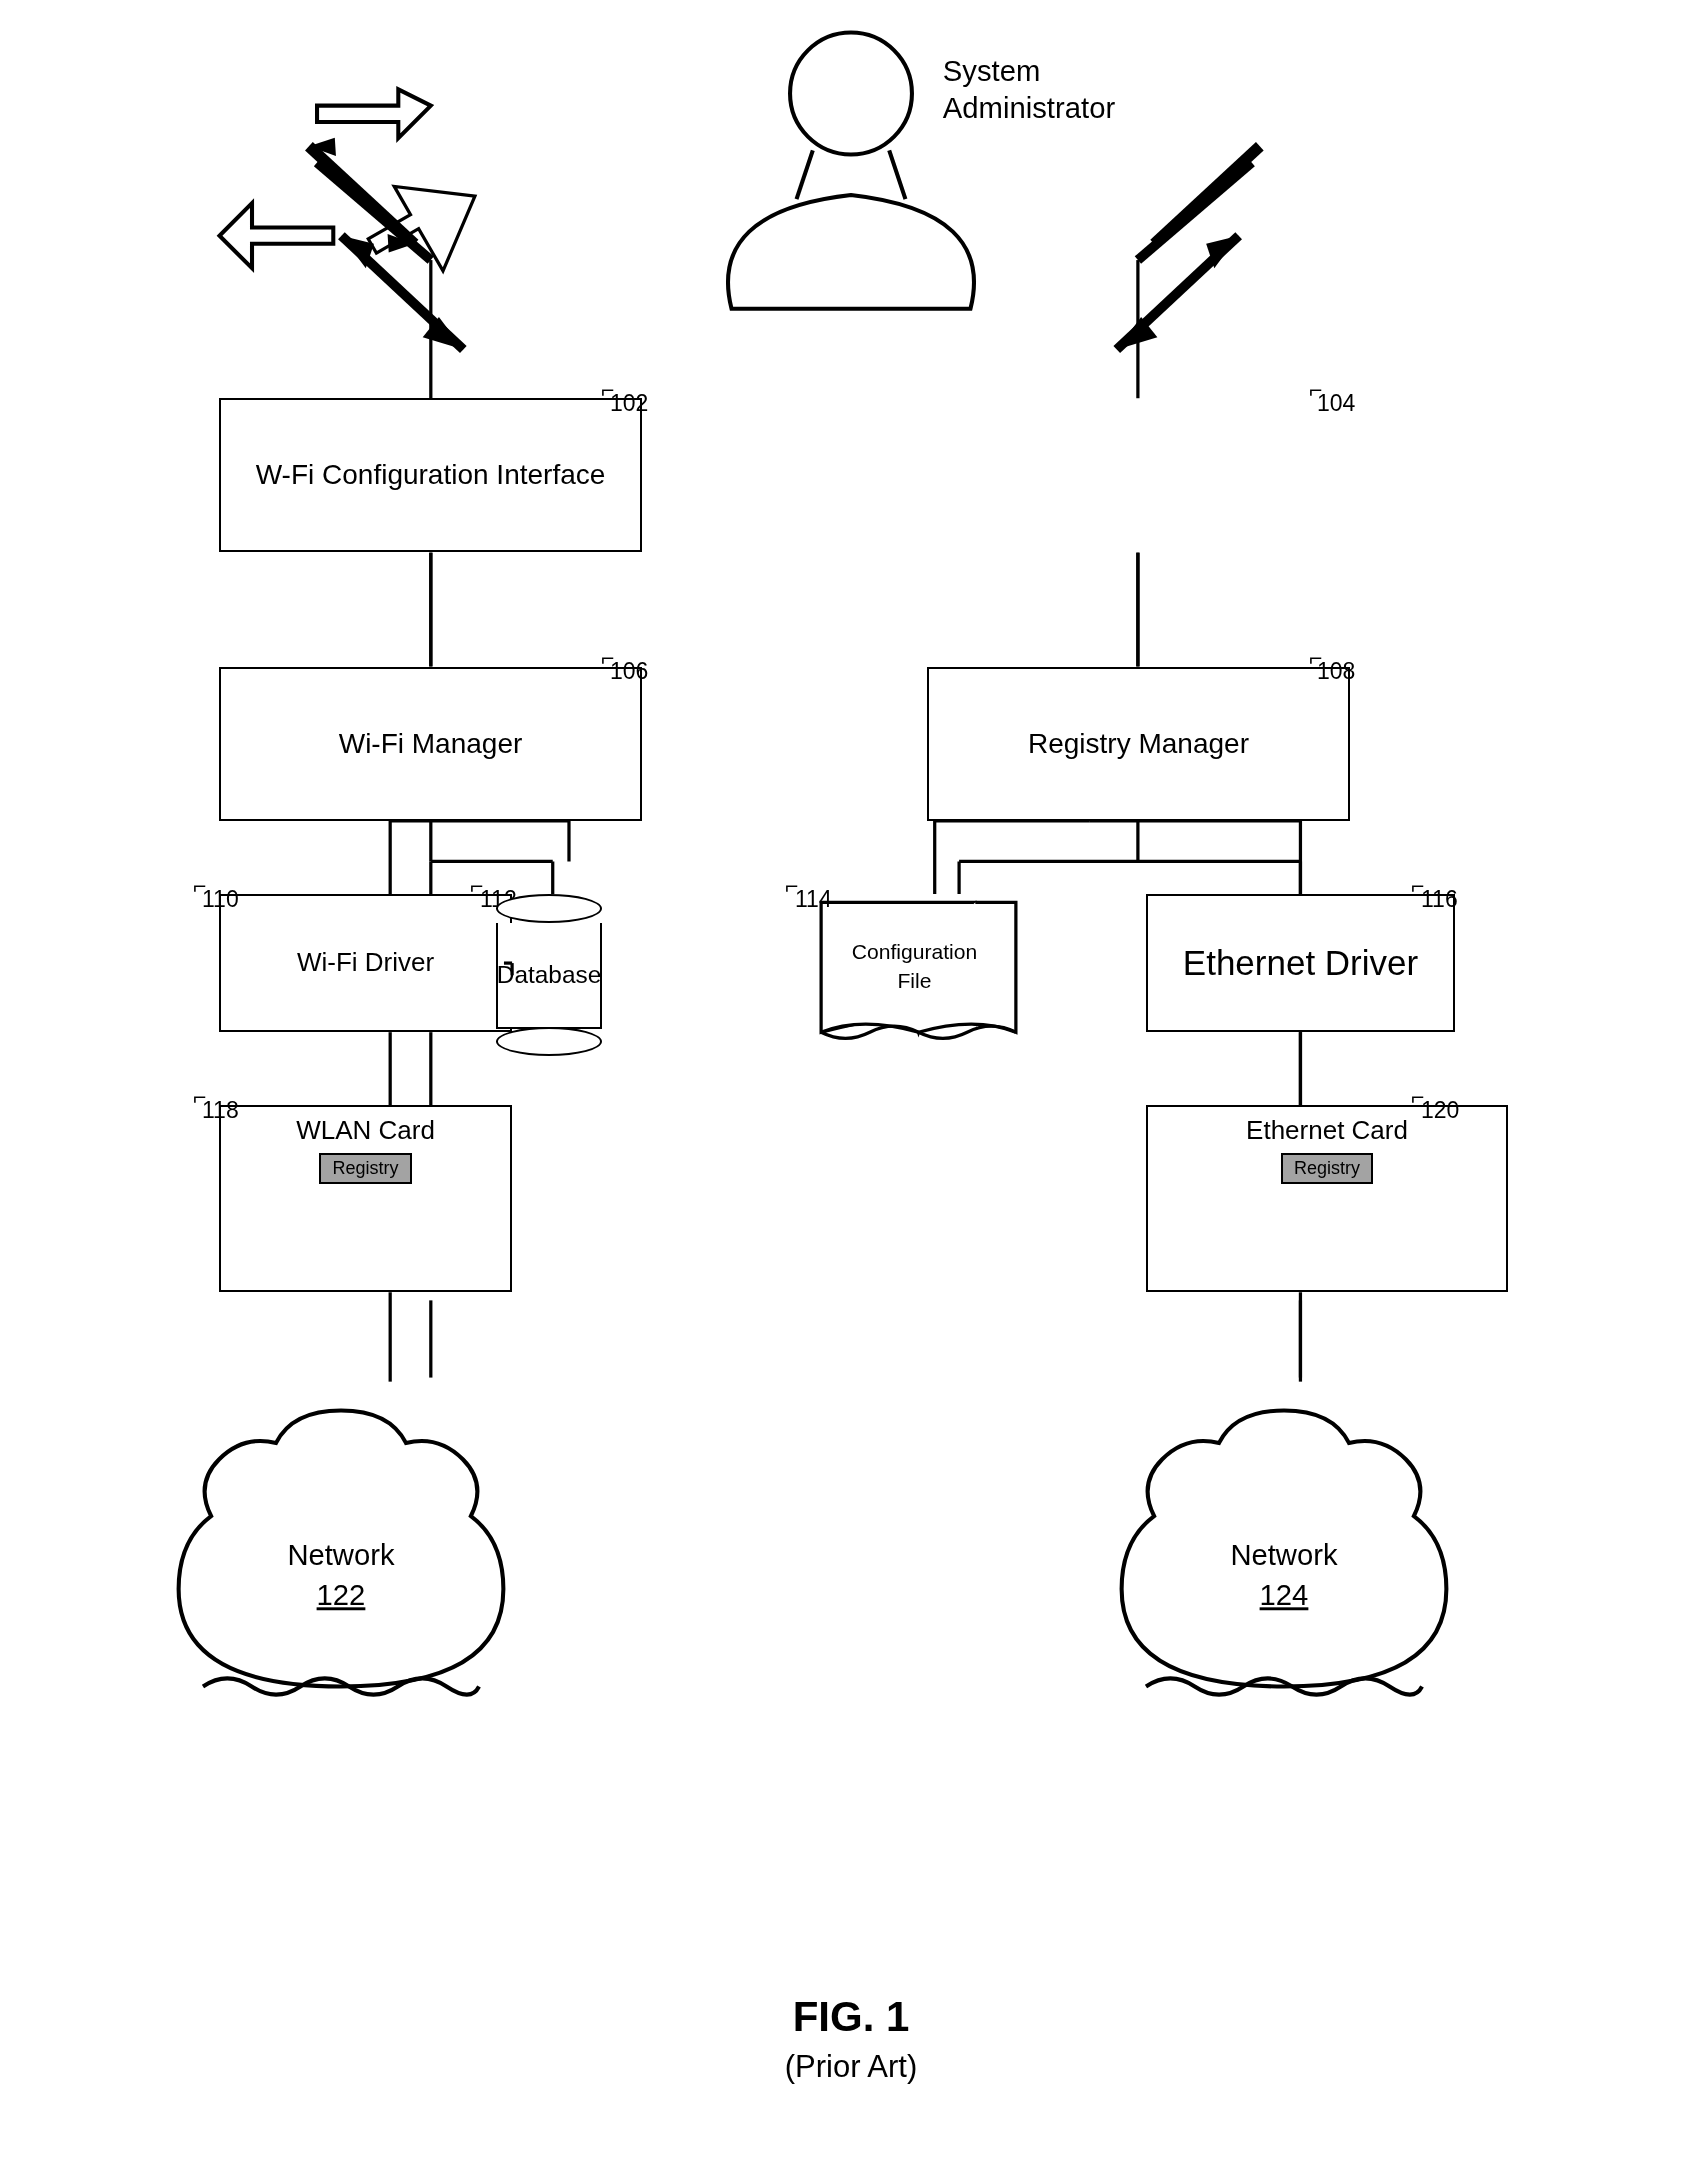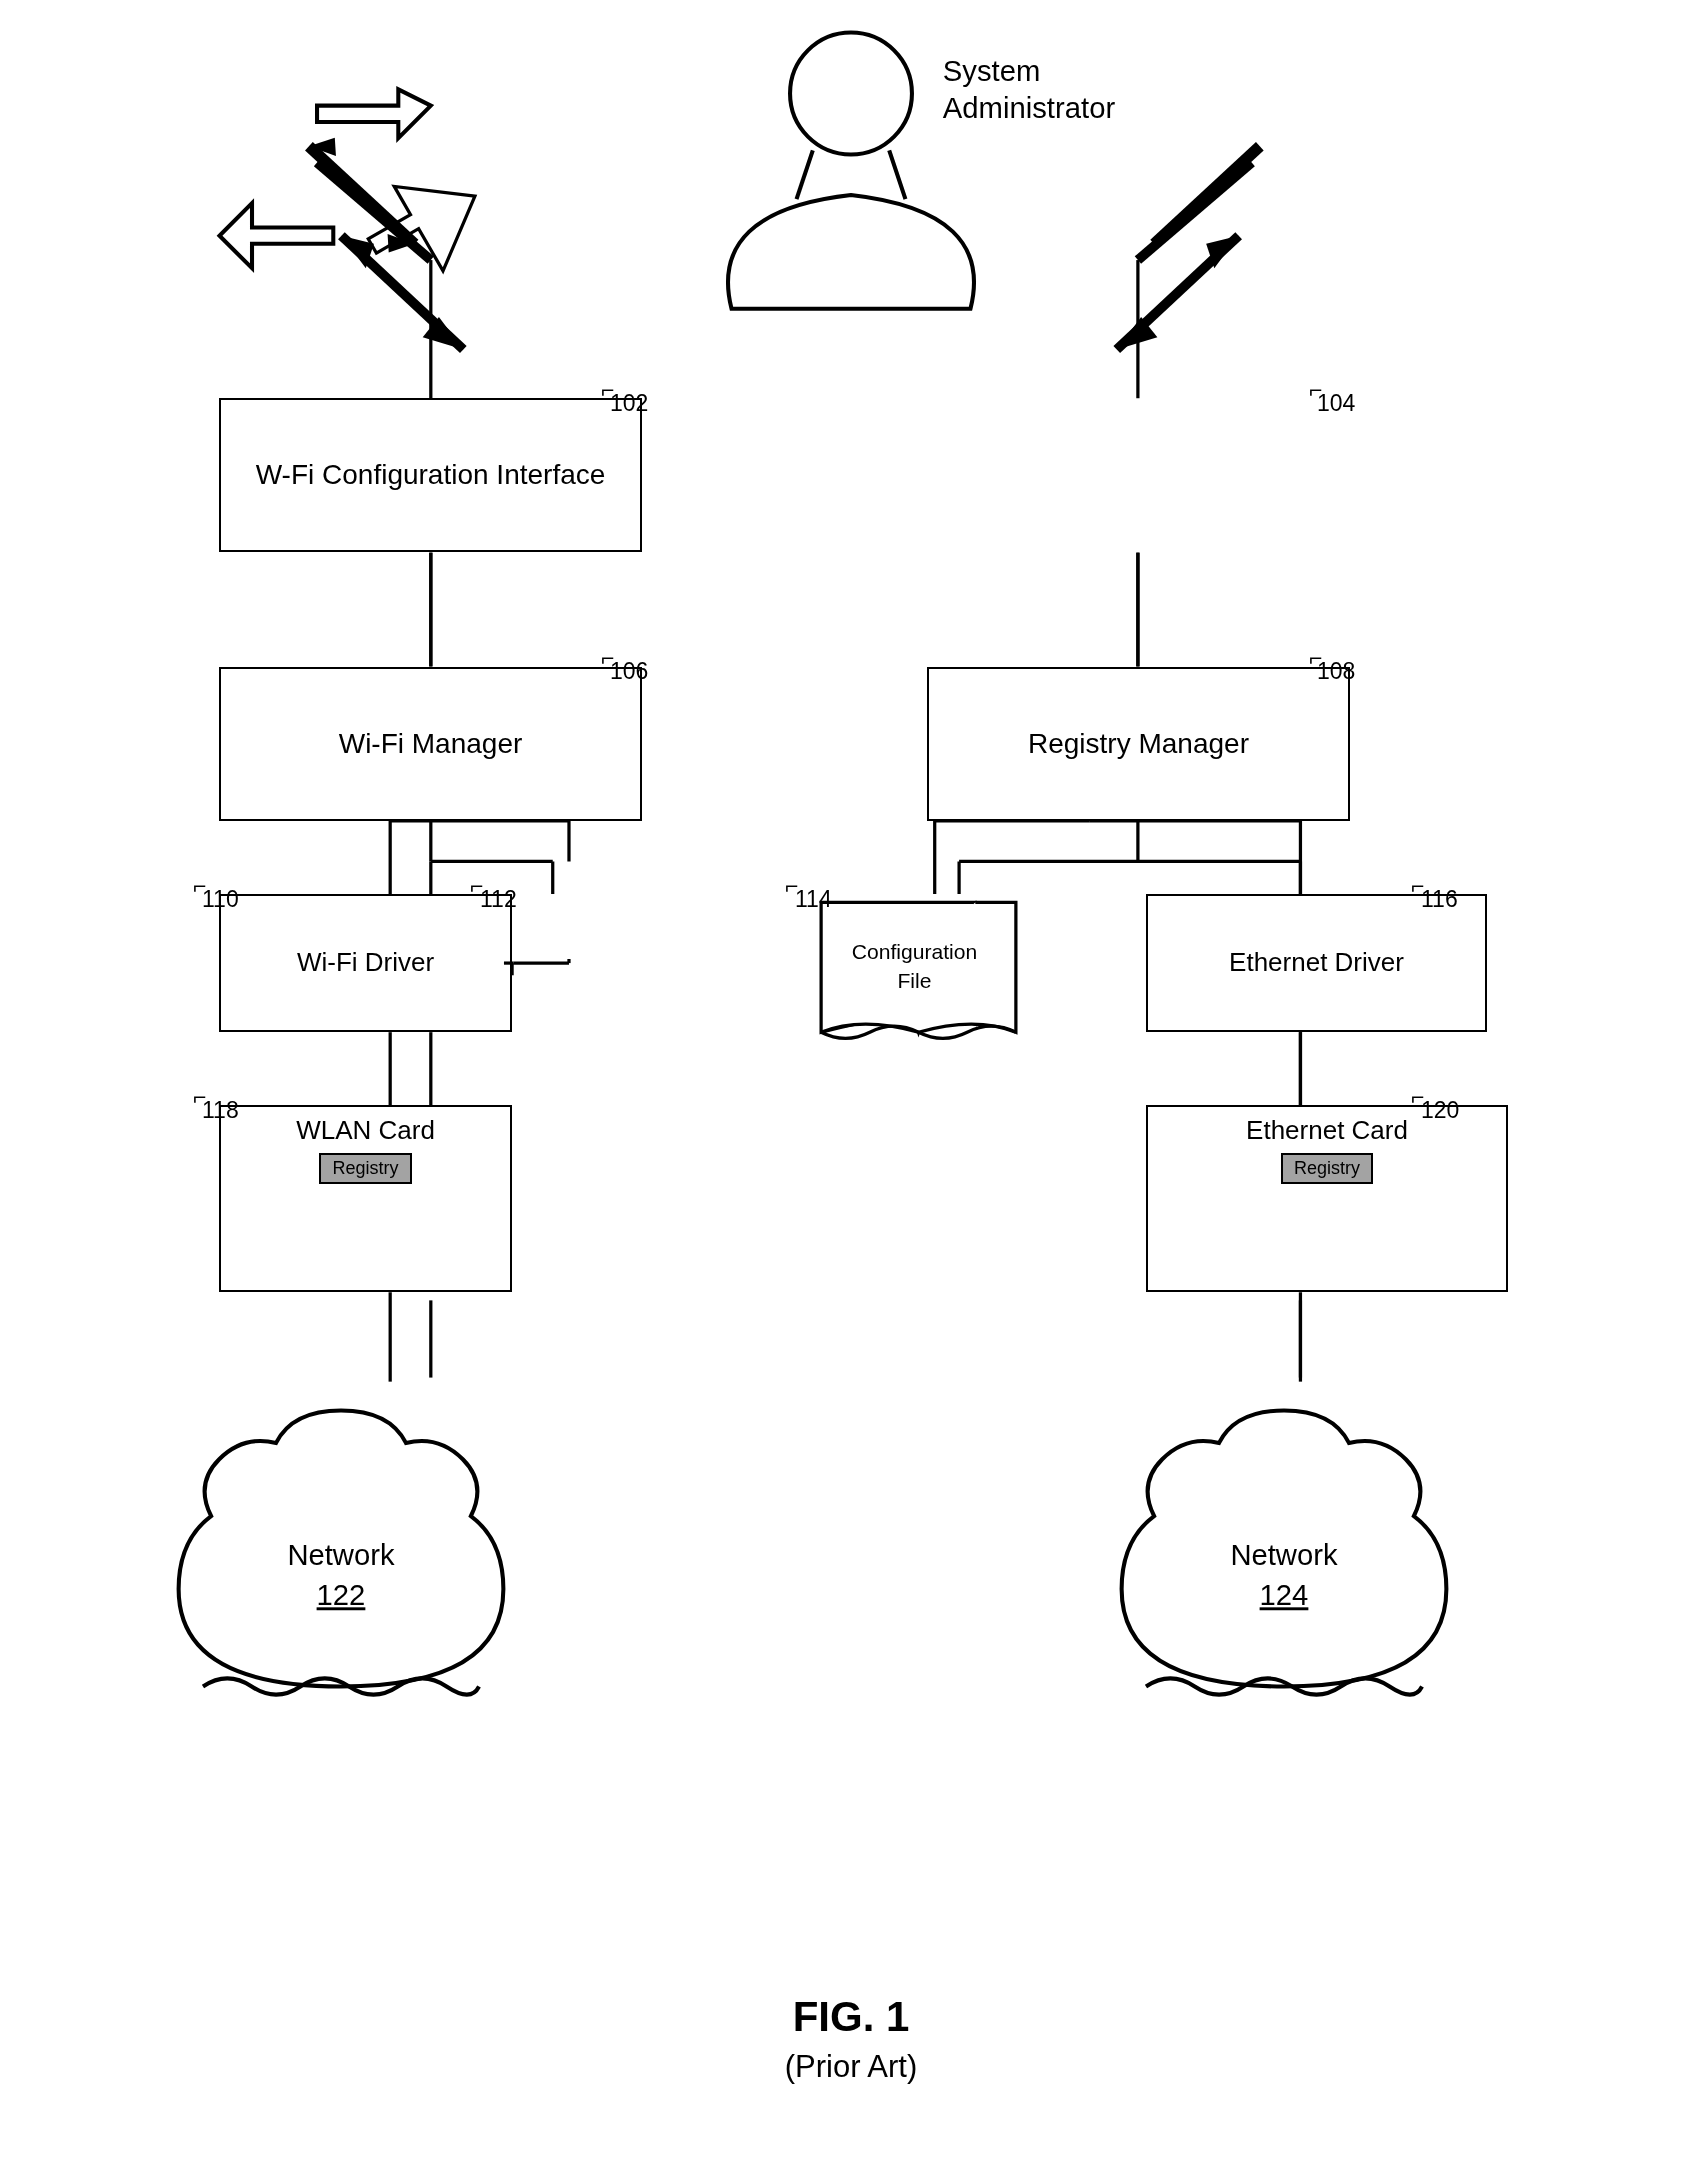--- a/index.html
+++ b/index.html
@@ -288,35 +288,42 @@
   </div>
   <span class="ref" style="left:1317px; top:658px;">108</span>
   <span style="position:absolute;left:1309px;top:645px;font-size:23px;">⌐</span>
 
   <div class="box" style="left:219px; top:894px; width:293px; height:138px; font-size:26px;">
     <span>Wi-Fi Driver</span>
   </div>
   <span class="ref" style="left:202px; top:886px;">110</span>
   <span style="position:absolute;left:193px;top:873px;font-size:23px;">⌐</span>
 
+  <div class="database" style="left:496px; top:894px;">
+    <div class="db-top"></div>
+    <div class="db-body">
+      <span>Database</span>
+    </div>
+    <div class="db-bottom"></div>
+  </div>
   <span class="ref" style="left:480px; top:886px;">112</span>
   <span style="position:absolute;left:470px;top:873px;font-size:23px;">⌐</span>
 
   <svg style="position:absolute;left:813px;top:894px;width:211px;height:163px;" viewBox="0 0 260 200" width="211" height="163">
     <path d="M 10,10 L 200,10 L 200,160 Q 140,140 130,170 Q 120,140 10,170 Z" fill="#fff" stroke="#000" stroke-width="4"></path>
     <path d="M 10,170 Q 60,150 130,170 Q 200,150 250,170 L 250,10 L 200,10" fill="#fff" stroke="#000" stroke-width="4"></path>
 
     <path d="M 10,170 Q 40,185 70,170 Q 100,155 130,170 Q 160,185 190,170 Q 220,155 250,170" fill="none" stroke="#000" stroke-width="4"></path>
     <text x="125" y="80" text-anchor="middle" font-size="26" font-family="Arial">Configuration</text>
     <text x="125" y="115" text-anchor="middle" font-size="26" font-family="Arial">File</text>
   </svg>
   <span class="ref" style="left:795px; top:886px;">114</span>
   <span style="position:absolute;left:785px;top:873px;font-size:23px;">⌐</span>
 
-  <div class="box" style="left:1146px; top:894px; width:341px; height:138px; font-size:26px;">
+  <div class="box" style="left:1146px; top:894px; width:309px; height:138px; font-size:35px;">
     <span>Ethernet Driver</span>
   </div>
   <span class="ref" style="left:1421px; top:886px;">116</span>
   <span style="position:absolute;left:1411px;top:873px;font-size:23px;">⌐</span>
 
   <div class="card-box" style="left:219px; top:1105px; width:293px; height:187px; font-size:26px;">
     <div>WLAN Card</div>
     <div class="registry-box">
       <span>Registry</span>
     </div>

